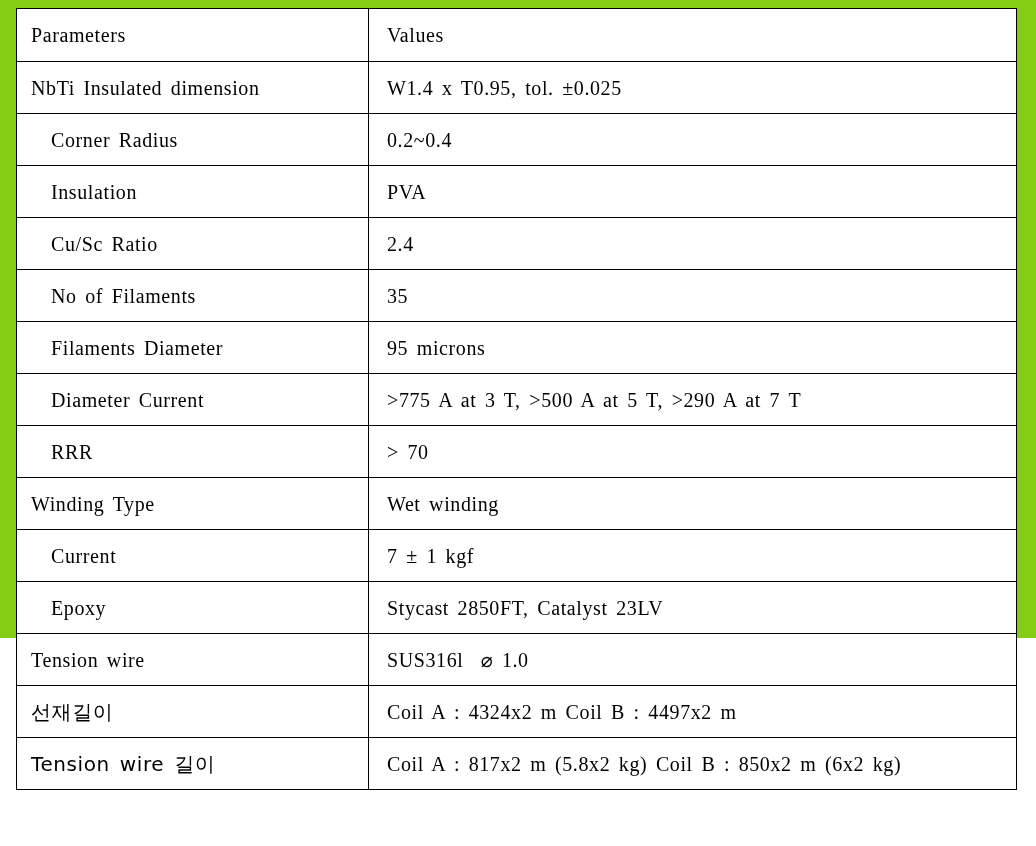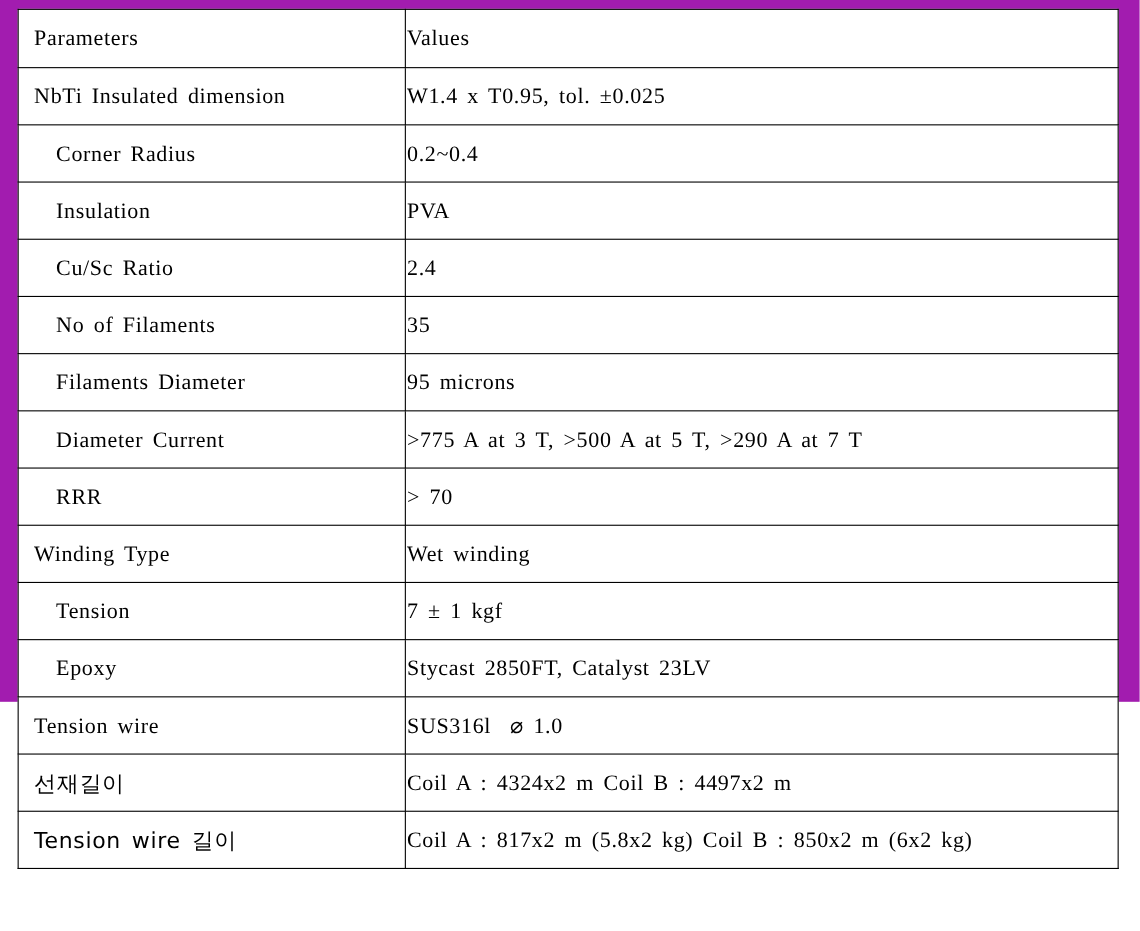--- a/index.html
+++ b/index.html
@@ -12,21 +12,21 @@
     height: 846px;
     font-family: "Liberation Serif", "DejaVu Serif", serif;
     color: #000000;
     overflow: hidden;
   }
 
   .page {
     position: relative;
     width: 1036px;
     height: 638px;
-    background: #a21caf;
+    background: #84cc16;
   }
 
   .spec-table {
     position: absolute;
     left: 16px;
     top: 8px;
     width: 1000px;
     border-collapse: collapse;
     table-layout: fixed;
     background: #ffffff;
@@ -50,21 +50,21 @@
 
   .spec-table td.param {
     padding-left: 14px;
   }
 
   .spec-table td.param.indent {
     padding-left: 34px;
   }
 
   .spec-table td.value {
-    padding-left: 1px;
+    padding-left: 18px;
   }
 
   .spec-table tr.header td {
     height: 52px;
   }
 
   .kr {
     font-family: "DejaVu Sans", "Liberation Sans", sans-serif;
     font-size: 19px;
     letter-spacing: 0.5px;
@@ -115,21 +115,21 @@
         </tr>
         <tr>
           <td class="param indent">RRR</td>
           <td class="value">&gt; 70</td>
         </tr>
         <tr>
           <td class="param">Winding Type</td>
           <td class="value">Wet winding</td>
         </tr>
         <tr>
-          <td class="param indent">Tension</td>
+          <td class="param indent">Current</td>
           <td class="value">7 ± 1 kgf</td>
         </tr>
         <tr>
           <td class="param indent">Epoxy</td>
           <td class="value">Stycast 2850FT, Catalyst 23LV</td>
         </tr>
         <tr>
           <td class="param">Tension wire</td>
           <td class="value">SUS316l &nbsp;⌀ 1.0</td>
         </tr>

